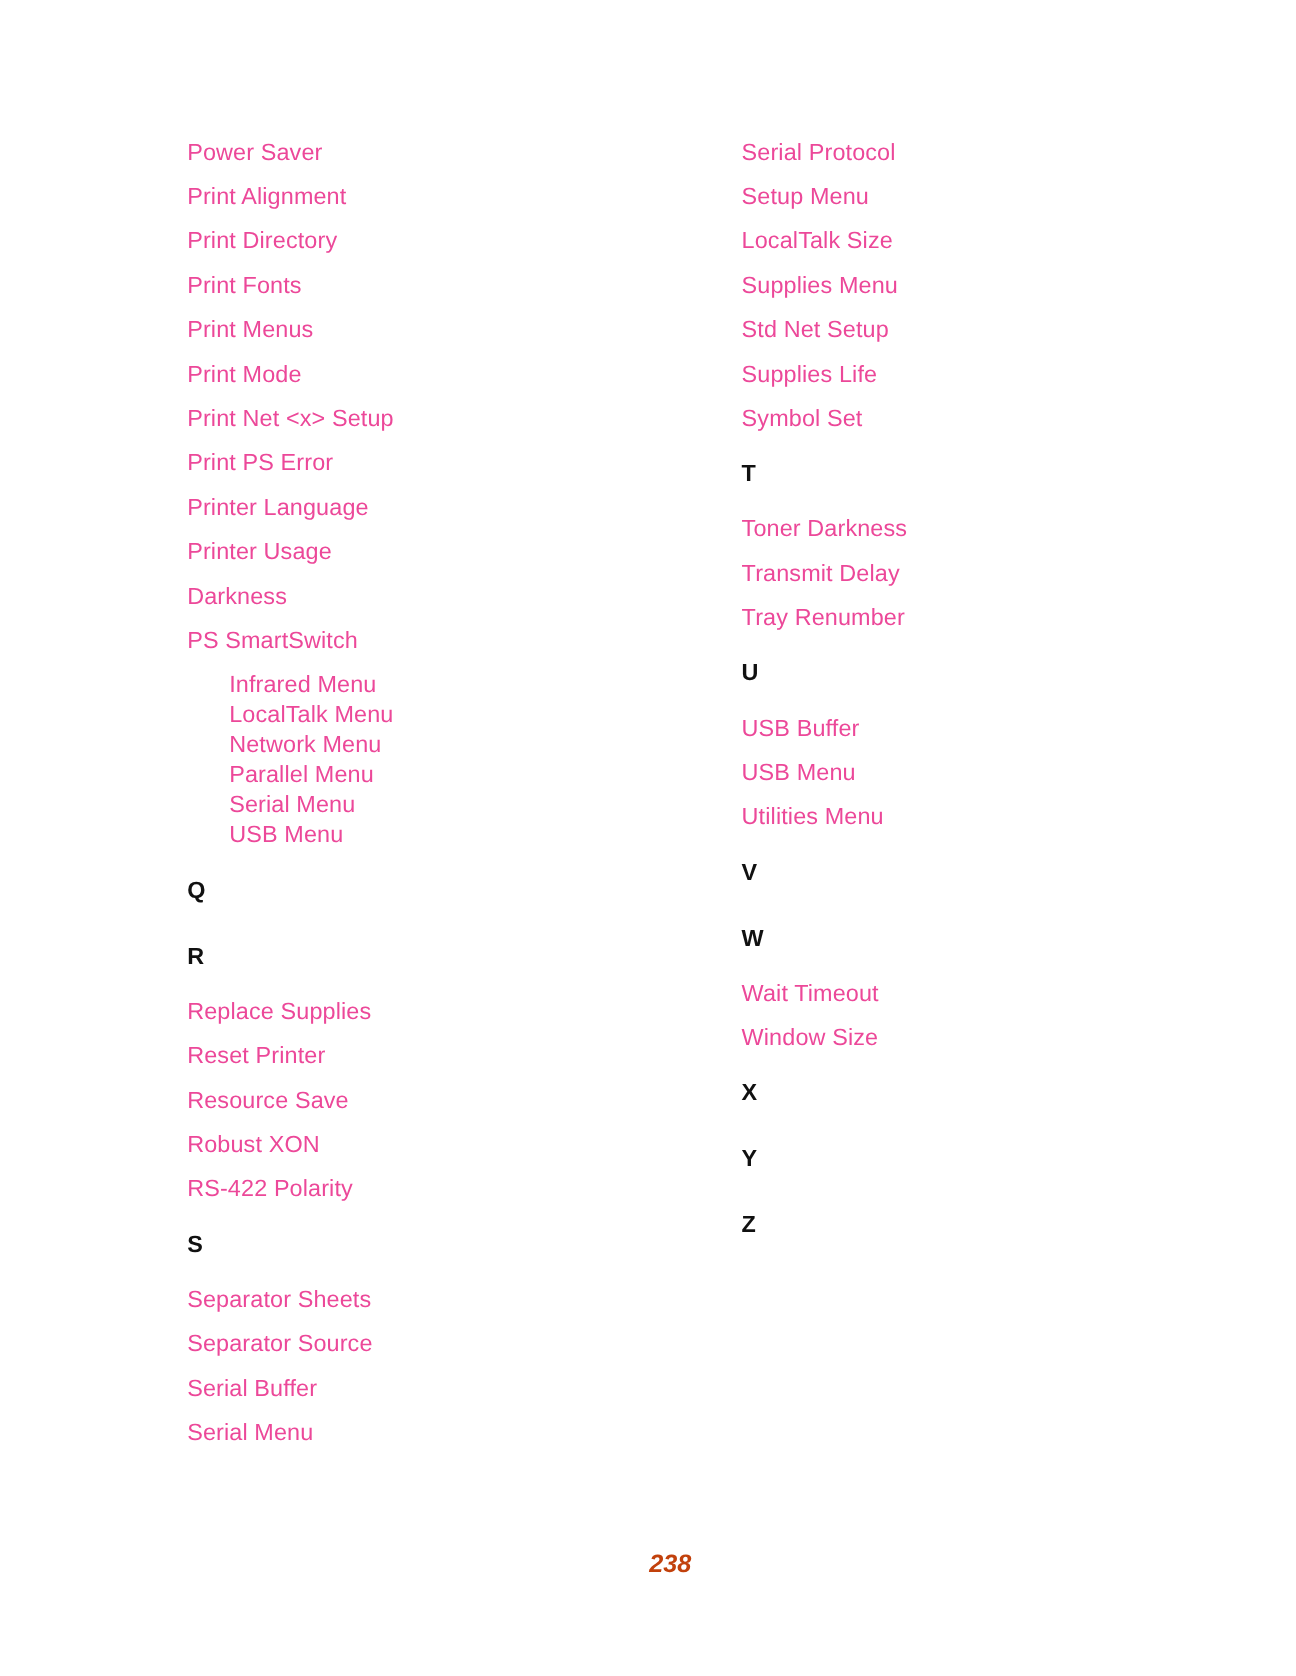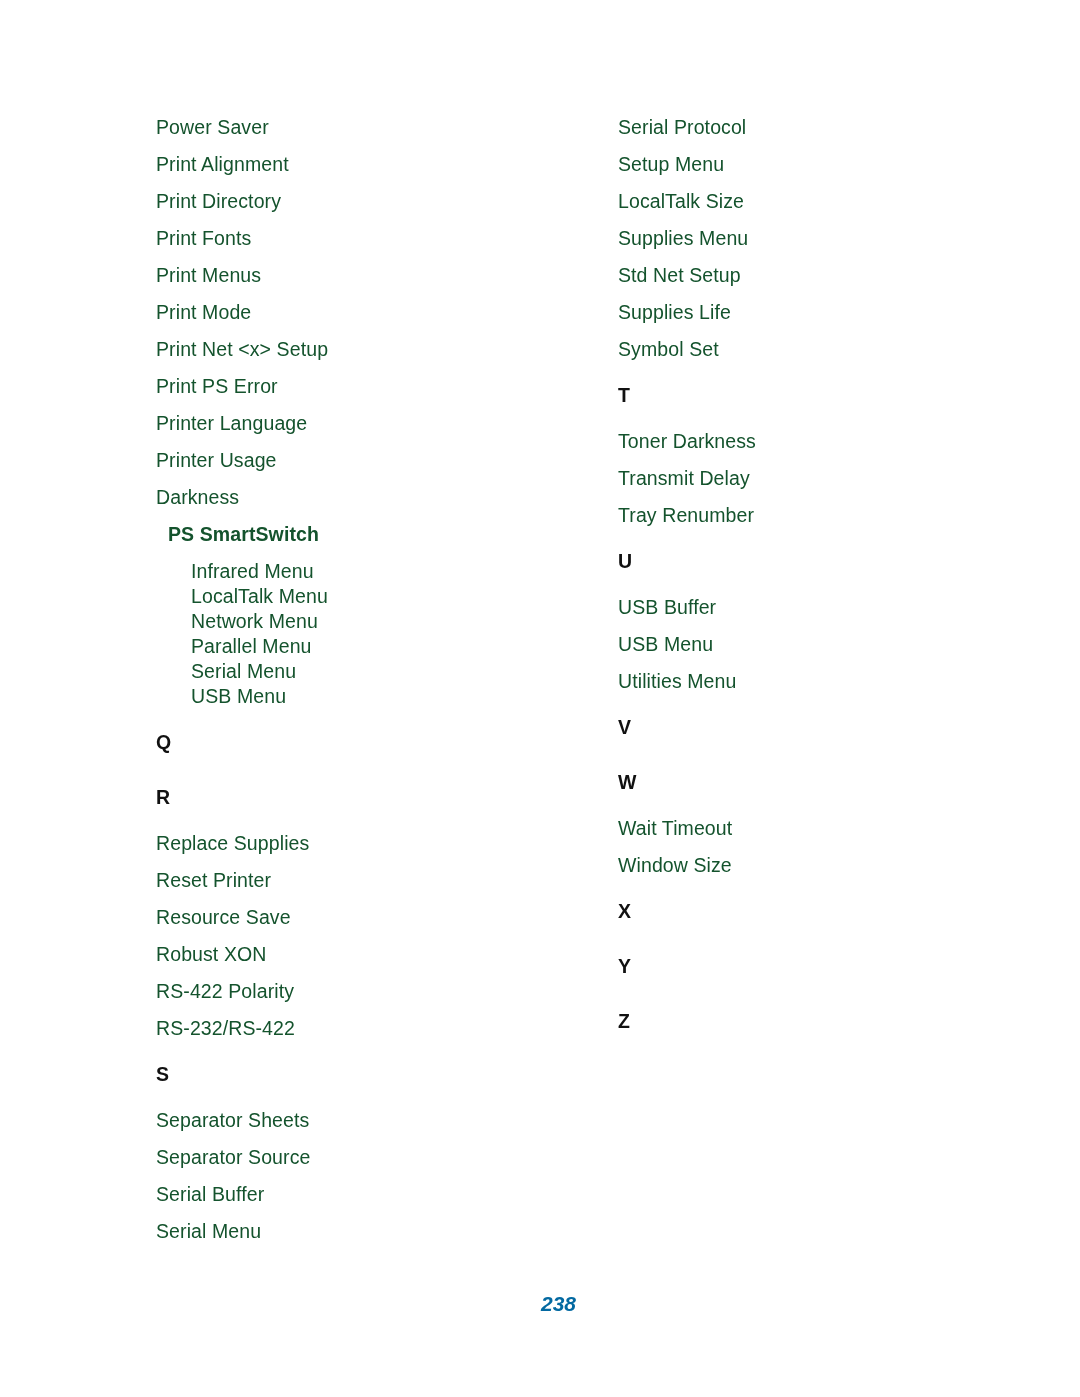--- a/index.html
+++ b/index.html
@@ -20,52 +20,51 @@
     background: #ffffff;
   }
   .column {
     position: absolute;
     top: 118px;
   }
   #col-left  { left: 156px; width: 380px; }
   #col-right { left: 570px; width: 380px; margin-left: 48px; }
 
   .entry {
-    color: #14532d;
+    color: #ec4899;
     font-size: 19.5px;
     line-height: 19.5px;
     height: 37px;
     white-space: nowrap;
     letter-spacing: 0.1px;
   }
   .entry.sub {
     margin-left: 35px;
     height: 25px;
   }
   .entry.bold {
-    font-weight: bold;
-    margin-left: 12px;
+    font-weight: normal;
   }
   .letter {
     color: #111111;
     font-weight: bold;
     font-size: 19.5px;
     line-height: 19.5px;
     height: 46px;
     padding-top: 9px;
     box-sizing: content-box;
     white-space: nowrap;
   }
   .spacer-sub-end { height: 12px; }
 
   #page-number {
     position: absolute;
     left: 541px;
     top: 1293px;
-    color: #0369a1;
+    color: #c2410c;
     font-weight: bold;
     font-style: italic;
     font-size: 21px;
     line-height: 21px;
     white-space: nowrap;
   }
 </style>
 </head>
 <body>
 
@@ -91,21 +90,20 @@
       <div class="entry sub">Serial Menu</div>
       <div class="entry sub">USB Menu</div>
       <div class="spacer-sub-end"></div>
       <div class="letter">Q</div>
       <div class="letter">R</div>
       <div class="entry">Replace Supplies</div>
       <div class="entry">Reset Printer</div>
       <div class="entry">Resource Save</div>
       <div class="entry">Robust XON</div>
       <div class="entry">RS-422 Polarity</div>
-      <div class="entry">RS-232/RS-422</div>
       <div class="letter">S</div>
       <div class="entry">Separator Sheets</div>
       <div class="entry">Separator Source</div>
       <div class="entry">Serial Buffer</div>
       <div class="entry">Serial Menu</div>
     </div>
 
   <div class="column" id="col-right">
       <div class="entry">Serial Protocol</div>
       <div class="entry">Setup Menu</div>

